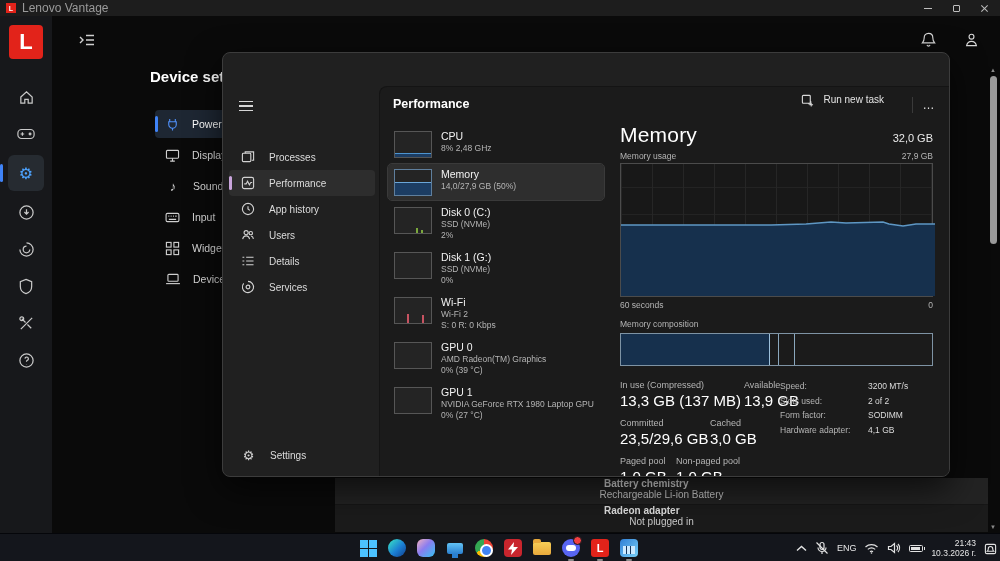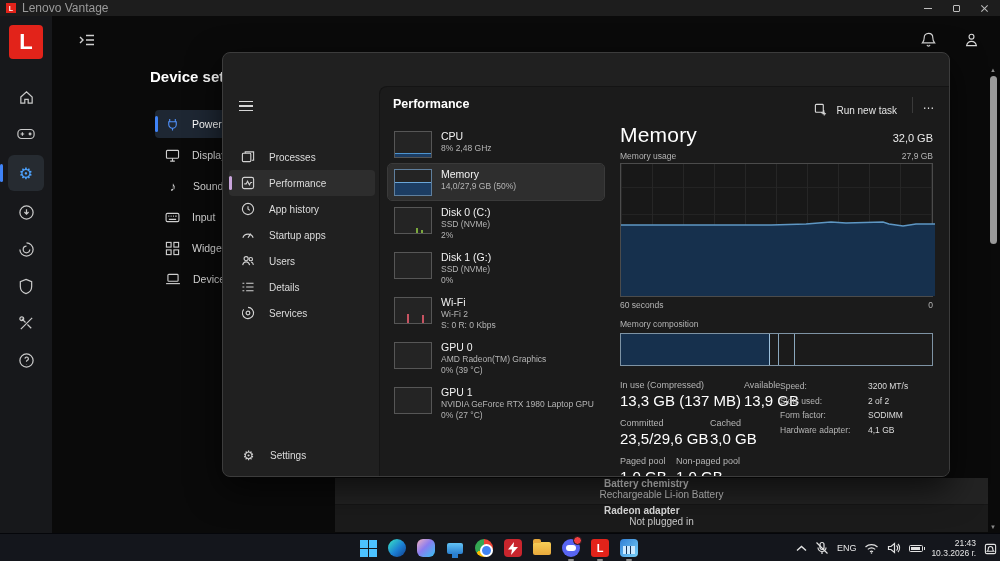--- a/index.html
+++ b/index.html
@@ -82,21 +82,21 @@
                  color:#dcdcdc; position:relative; border-radius:4px; }
   .tm-nav-item svg { stroke:#d2d2d2; fill:none; stroke-width:1.2; flex:0 0 auto; }
   .tm-nav-sel { background:#2d2d2d; }
   .tm-nav-sel::before { content:""; position:absolute; left:0; top:6px; width:3px; height:14px; background:#c9a5dc; border-radius:2px; }
   .tm-settings { position:absolute; left:6px; right:4px; bottom:8px; }
   .gear-glyph { font-size:13px; color:#d2d2d2; width:15px; text-align:center; line-height:15px; }
 
   .tm-main { position:absolute; left:156px; top:33px; right:0; bottom:0; background:#1b1b1b;
              border-left:1px solid #141414; border-top:1px solid #141414; border-top-left-radius:8px; }
   .tm-main-title { position:absolute; left:13px; top:10px; font-size:12.5px; font-weight:700; color:#fff; }
-  .run-task { position:absolute; right:44px; top:7px; height:22px; display:flex; align-items:flex-end; gap:9px;
+  .run-task { position:absolute; right:57px; top:7px; height:22px; display:flex; align-items:flex-start; gap:9px;
               padding:0 8px; border-radius:4px; font-size:10px; color:#e4e4e4; }
   .run-task svg { stroke:#d9d9d9; fill:none; stroke-width:1.2; }
   .hdr-sep { position:absolute; right:36px; top:10px; width:1px; height:16px; background:#3a3a3a; }
   .more-btn { position:absolute; right:8px; top:7px; width:24px; height:22px; display:flex; align-items:center;
               justify-content:center; font-size:12px; color:#e0e0e0; letter-spacing:1px; }
 
   .perf-list { position:absolute; left:8px; top:39px; width:216px; display:flex; flex-direction:column; gap:2px; }
   .perf-row { display:flex; gap:9px; padding:4px 6px; border-radius:4px; align-items:flex-start; }
   .perf-sel { background:#2e2e2e; outline:1px solid #3a3a3a; }
   .thumb { width:38px; height:27px; background:#242424; border:1px solid #565656; position:relative; margin-top:1px; flex:0 0 auto; overflow:hidden; }
@@ -353,27 +353,20 @@
         </div>
         <div class="tm-nav-item">
           <svg width="14" height="14" viewBox="0 0 15 15">
               <circle cx="7.5" cy="7.5" r="6"></circle>
               <path d="M7.5 4.5v3l2 1.5"></path>
             </svg>
           <span>App history</span>
         </div>
         <div class="tm-nav-item">
           <svg width="14" height="14" viewBox="0 0 15 15">
-              <path d="M2 10.5a5.8 5.8 0 0 1 11 0"></path>
-              <path d="M7.5 10.5 10.5 6"></path>
-            </svg>
-          <span>Startup apps</span>
-        </div>
-        <div class="tm-nav-item">
-          <svg width="14" height="14" viewBox="0 0 15 15">
               <circle cx="5.5" cy="5" r="2.2"></circle>
               <path d="M1.8 12c.4-2.4 1.8-3.6 3.7-3.6S8.8 9.6 9.2 12"></path>
               <circle cx="10.5" cy="5.5" r="1.8"></circle>
               <path d="M10.8 8.6c1.4.3 2.2 1.4 2.5 3"></path>
             </svg>
           <span>Users</span>
         </div>
         <div class="tm-nav-item">
           <svg width="14" height="12" viewBox="0 0 15 13">
               <path d="M1.5 2.5h2M1.5 6.5h2M1.5 10.5h2M5.5 2.5h8M5.5 6.5h8M5.5 10.5h8"></path>

